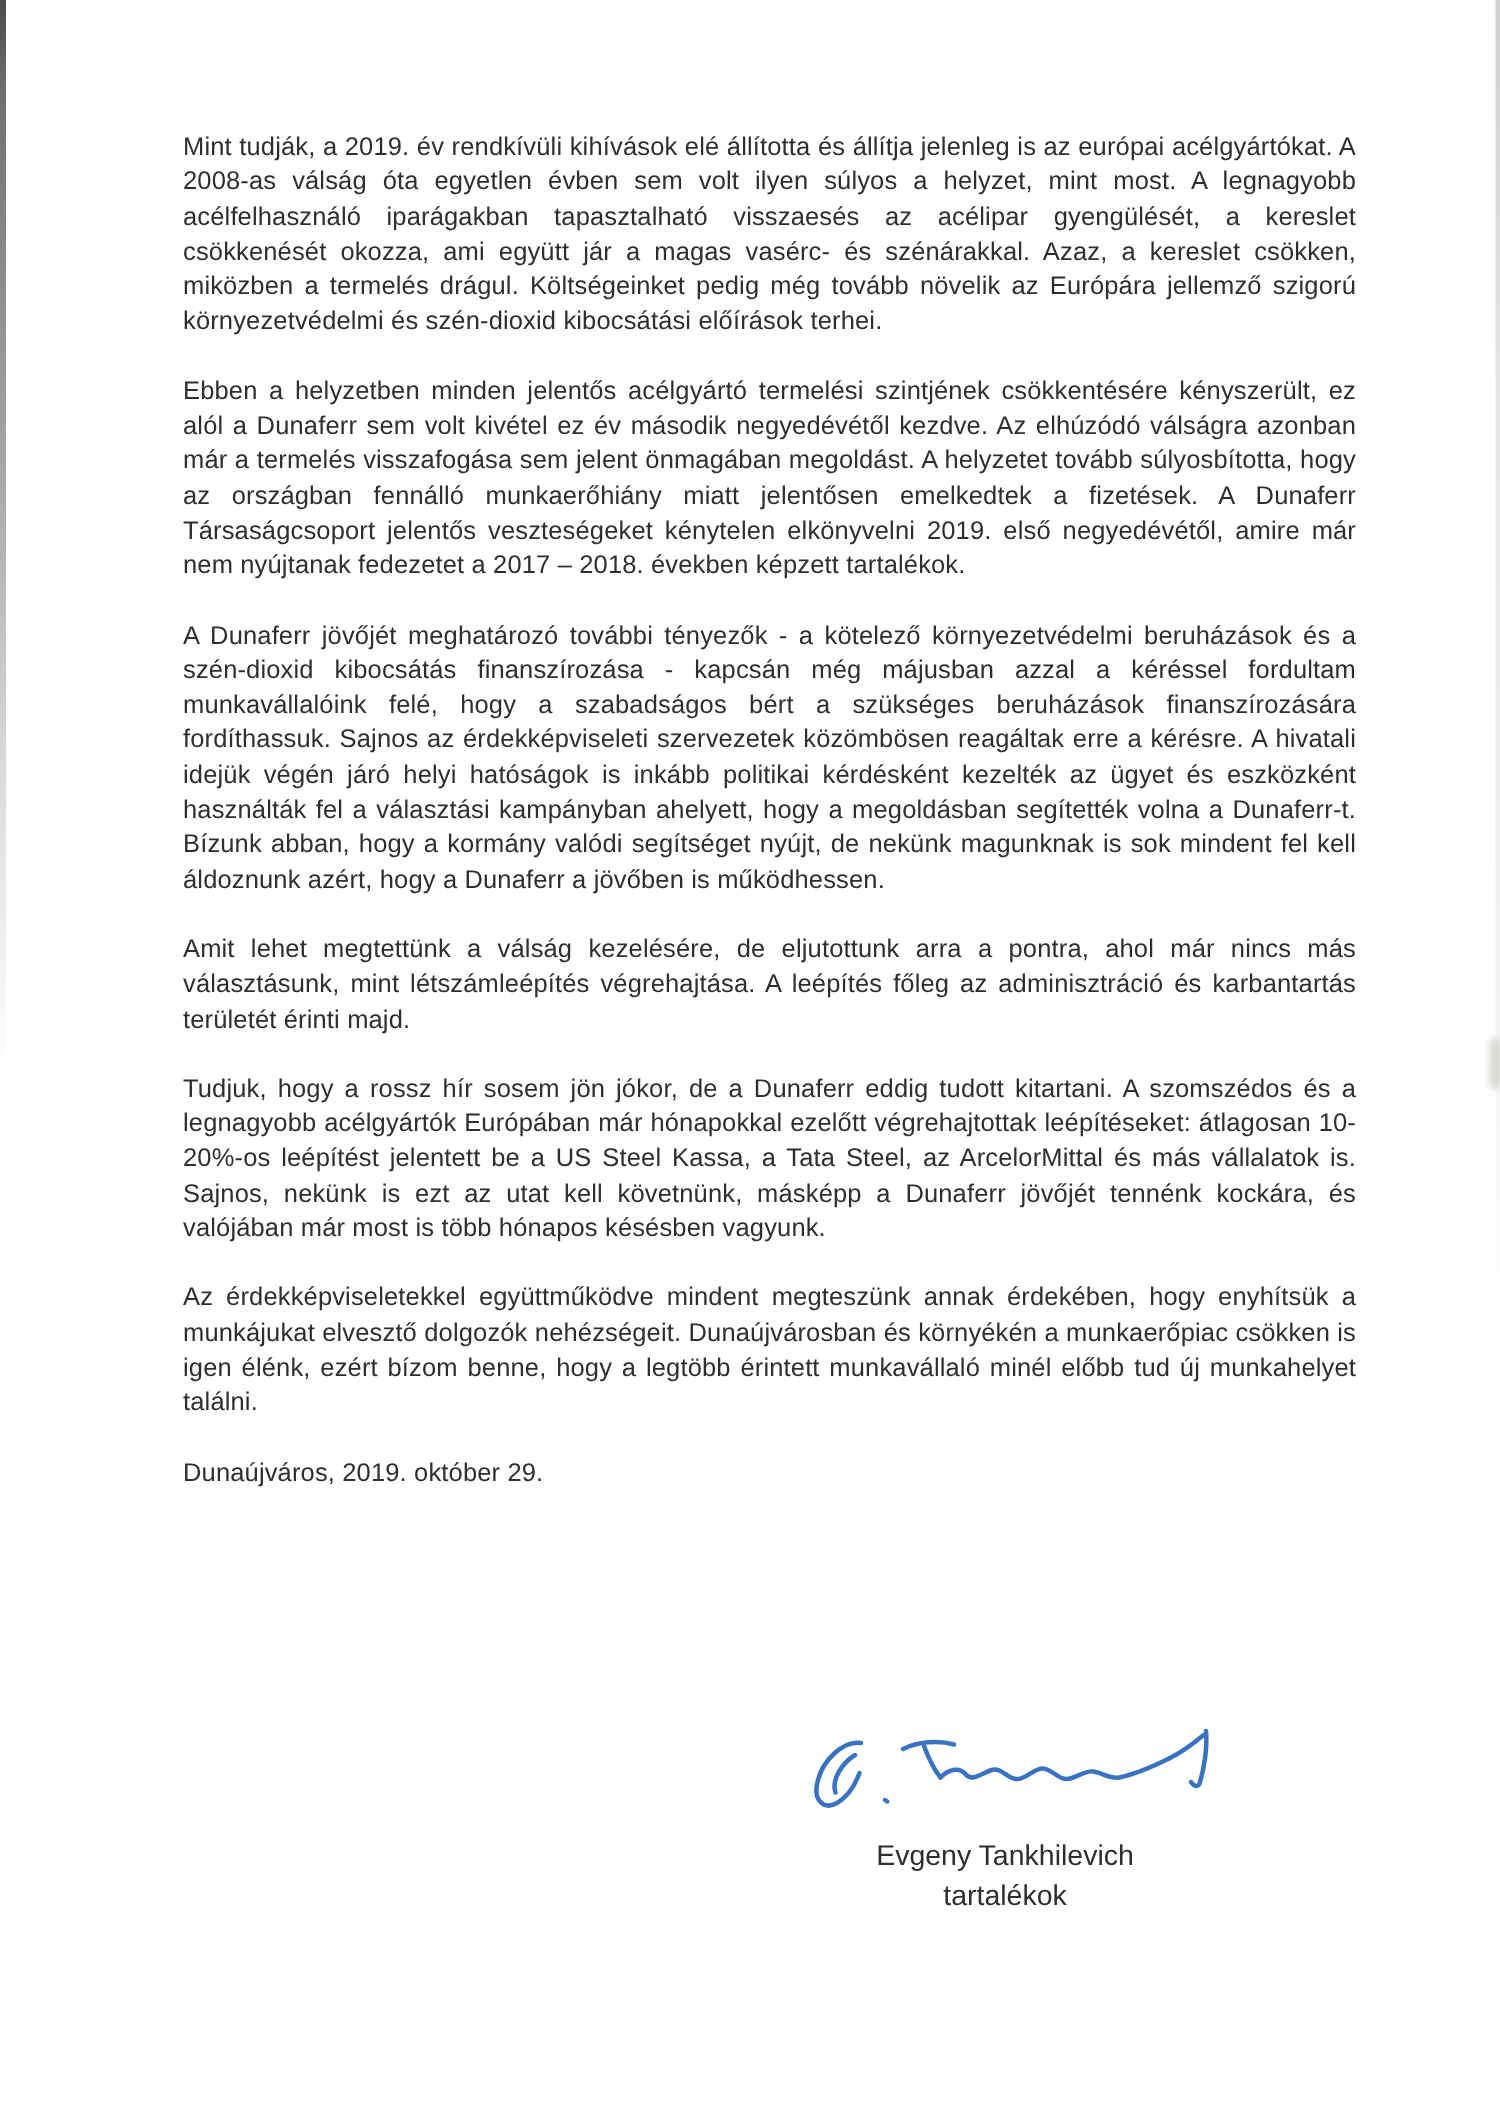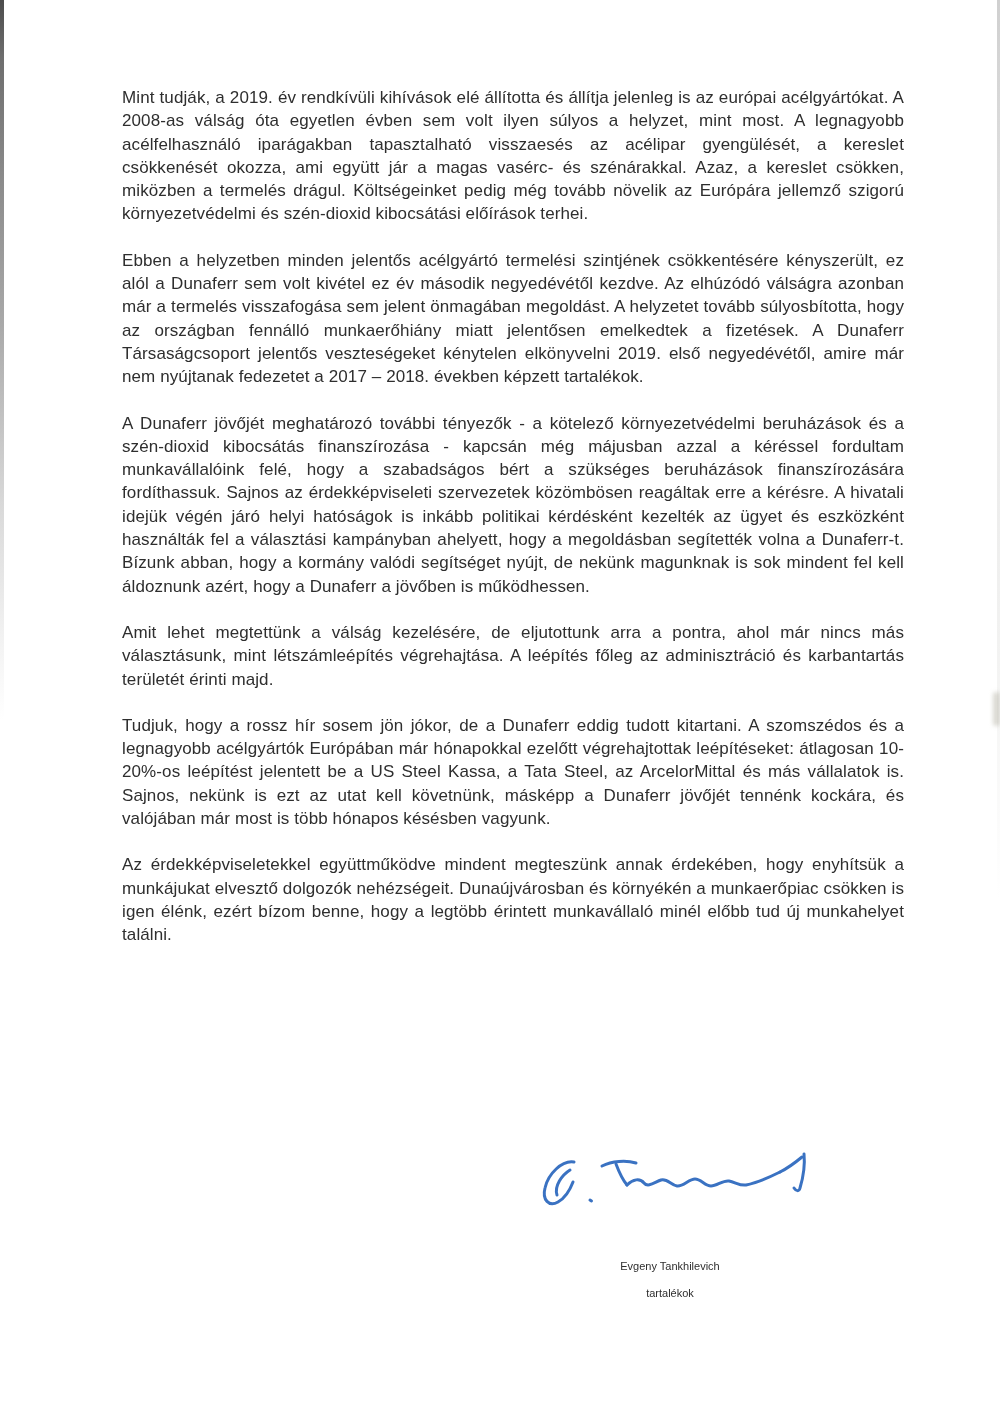--- a/index.html
+++ b/index.html
@@ -77,42 +77,42 @@
     top: 1148px;
     width: 290px;
     height: 72px;
   }
   .signatory {
     position: absolute;
     left: 540px;
     top: 1224px;
     width: 260px;
     text-align: center;
-    font-size: 11px;
+    font-size: 19px;
     line-height: 27px;
     color: #2e2e2e;
-    margin-top: 29px;
   }
   .signatory .name { display: block; }
   .signatory .role { display: block; }
 </style>
 </head>
 <body>
 
 <div class="scan-edge-left"></div>
 <div class="scan-edge-right"></div>
 <div class="scan-smudge-right"></div>
 
 <div class="letter">
   <p class="body-par">Mint tudják, a 2019. év rendkívüli kihívások elé állította és állítja jelenleg is az európai acélgyártókat. A 2008-as válság óta egyetlen évben sem volt ilyen súlyos a helyzet, mint most. A legnagyobb acélfelhasználó iparágakban tapasztalható visszaesés az acélipar gyengülését, a kereslet csökkenését okozza, ami együtt jár a magas vasérc- és szénárakkal. Azaz, a kereslet csökken, miközben a termelés drágul. Költségeinket pedig még tovább növelik az Európára jellemző szigorú környezetvédelmi és szén-dioxid kibocsátási előírások terhei.</p>
   <p class="body-par">Ebben a helyzetben minden jelentős acélgyártó termelési szintjének csökkentésére kényszerült, ez alól a Dunaferr sem volt kivétel ez év második negyedévétől kezdve. Az elhúzódó válságra azonban már a termelés visszafogása sem jelent önmagában megoldást. A helyzetet tovább súlyosbította, hogy az országban fennálló munkaerőhiány miatt jelentősen emelkedtek a fizetések. A Dunaferr Társaságcsoport jelentős veszteségeket kénytelen elkönyvelni 2019. első negyedévétől, amire már nem nyújtanak fedezetet a 2017 – 2018. években képzett tartalékok.</p>
   <p class="body-par">A Dunaferr jövőjét meghatározó további tényezők - a kötelező környezetvédelmi beruházások és a szén-dioxid kibocsátás finanszírozása - kapcsán még májusban azzal a kéréssel fordultam munkavállalóink felé, hogy a szabadságos bért a szükséges beruházások finanszírozására fordíthassuk. Sajnos az érdekképviseleti szervezetek közömbösen reagáltak erre a kérésre. A hivatali idejük végén járó helyi hatóságok is inkább politikai kérdésként kezelték az ügyet és eszközként használták fel a választási kampányban ahelyett, hogy a megoldásban segítették volna a Dunaferr-t. Bízunk abban, hogy a kormány valódi segítséget nyújt, de nekünk magunknak is sok mindent fel kell áldoznunk azért, hogy a Dunaferr a jövőben is működhessen.</p>
   <p class="body-par">Amit lehet megtettünk a válság kezelésére, de eljutottunk arra a pontra, ahol már nincs más választásunk, mint létszámleépítés végrehajtása. A leépítés főleg az adminisztráció és karbantartás területét érinti majd.</p>
   <p class="body-par">Tudjuk, hogy a rossz hír sosem jön jókor, de a Dunaferr eddig tudott kitartani. A szomszédos és a legnagyobb acélgyártók Európában már hónapokkal ezelőtt végrehajtottak leépítéseket: átlagosan 10-20%-os leépítést jelentett be a US Steel Kassa, a Tata Steel, az ArcelorMittal és más vállalatok is. Sajnos, nekünk is ezt az utat kell követnünk, másképp a Dunaferr jövőjét tennénk kockára, és valójában már most is több hónapos késésben vagyunk.</p>
   <p class="body-par">Az érdekképviseletekkel együttműködve mindent megteszünk annak érdekében, hogy enyhítsük a munkájukat elvesztő dolgozók nehézségeit. Dunaújvárosban és környékén a munkaerőpiac csökken is igen élénk, ezért bízom benne, hogy a legtöbb érintett munkavállaló minél előbb tud új munkahelyet találni.</p>
+  <p class="dateline">Dunaújváros, 2019. október 29.</p>
 </div>
 
 <svg class="signature-art" viewBox="0 0 290 72" xmlns="http://www.w3.org/2000/svg">
   <g fill="none" stroke="#3a72c2" stroke-width="3" stroke-linecap="round" stroke-linejoin="round">
 
     <path d="M42,14 C30,12 16,26 13,40 C10,52 17,59 26,54 C33,50 38,42 41,34"></path>
     <path d="M38,22 C30,27 22,38 25,47"></path>
 
     <path d="M58,52 l1.5,1"></path>
 

